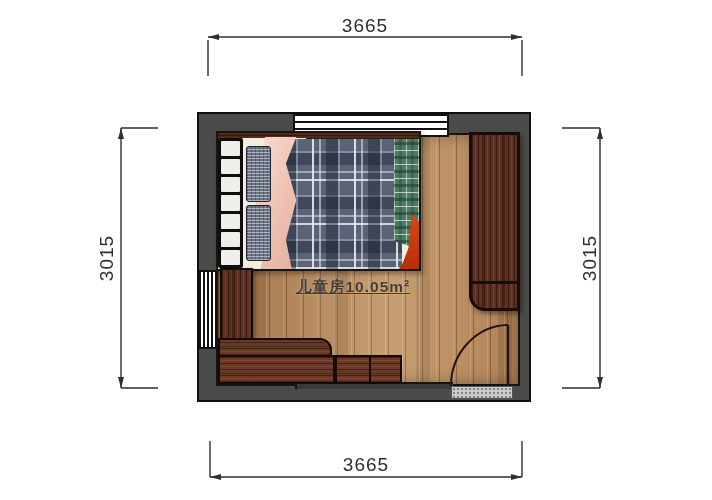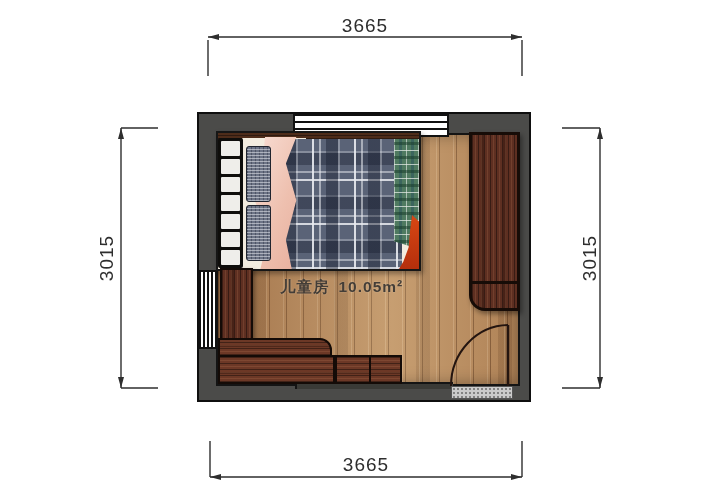--- a/index.html
+++ b/index.html
@@ -145,23 +145,24 @@
     border-top:2px solid #141414;border-left:2px solid #141414;box-sizing:border-box;
   }
   .threshold{
     position:absolute;left:451px;top:386px;width:62px;height:13px;box-sizing:border-box;
     background-color:var(--threshold,#cbcbcb);
     background-image:radial-gradient(rgba(70,70,70,0.55) 1px, transparent 1.3px);
     background-size:4px 4px;border:1.5px solid #555;
   }
   
   .room-label{
-    position:absolute;left:280px;top:277px;display:flex;gap:9px;align-items:baseline;
+    position:absolute;left:296px;top:277px;display:flex;align-items:baseline;
     color:var(--label-text,#433d37);font-size:15.5px;font-weight:600;letter-spacing:1px;z-index:5;
     text-shadow:0 0 2px rgba(255,240,220,0.35);
+    text-decoration:underline;
   }
   
   .overlay{position:absolute;left:0;top:0;width:712px;height:500px;z-index:9;pointer-events:none;}
   .dl{stroke:var(--dimension,#2e2e2e);stroke-width:1.4;fill:none;}
   .da{fill:var(--dimension,#2e2e2e);stroke:none;}
   .door-line{stroke:#241510;fill:none;}
 </style>
 </head>
 <body>
 

